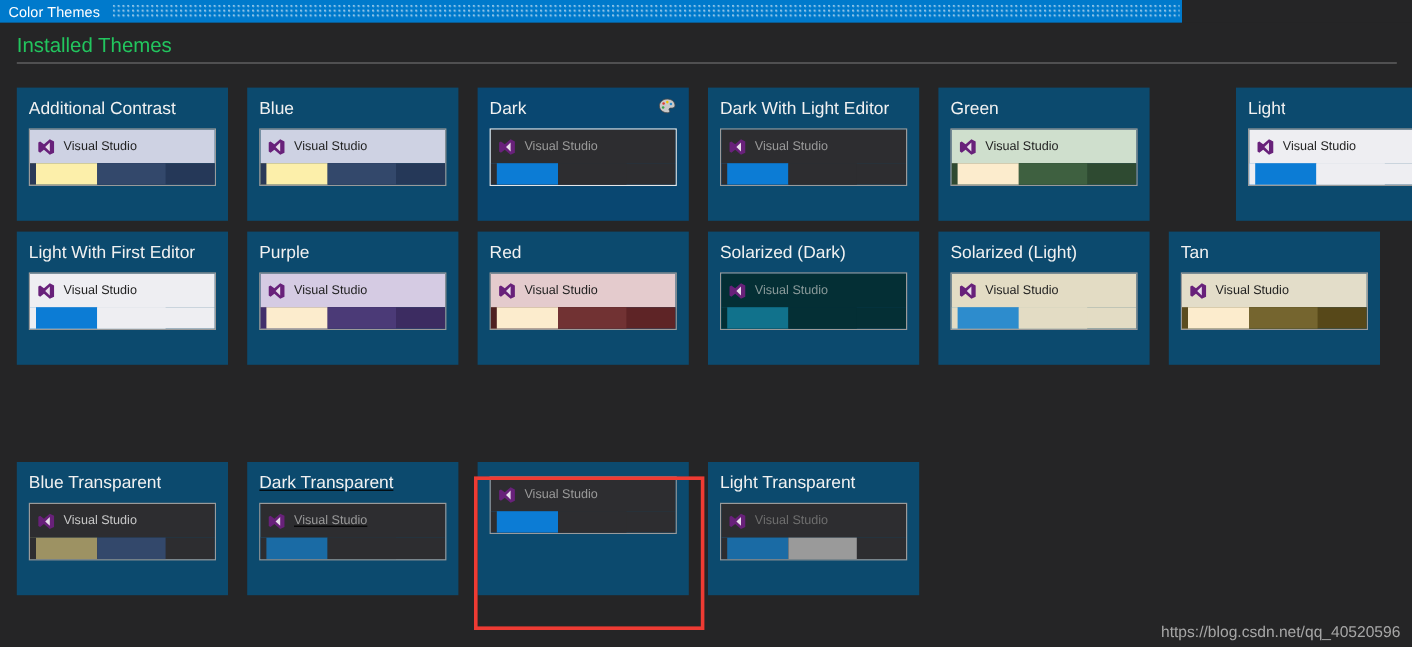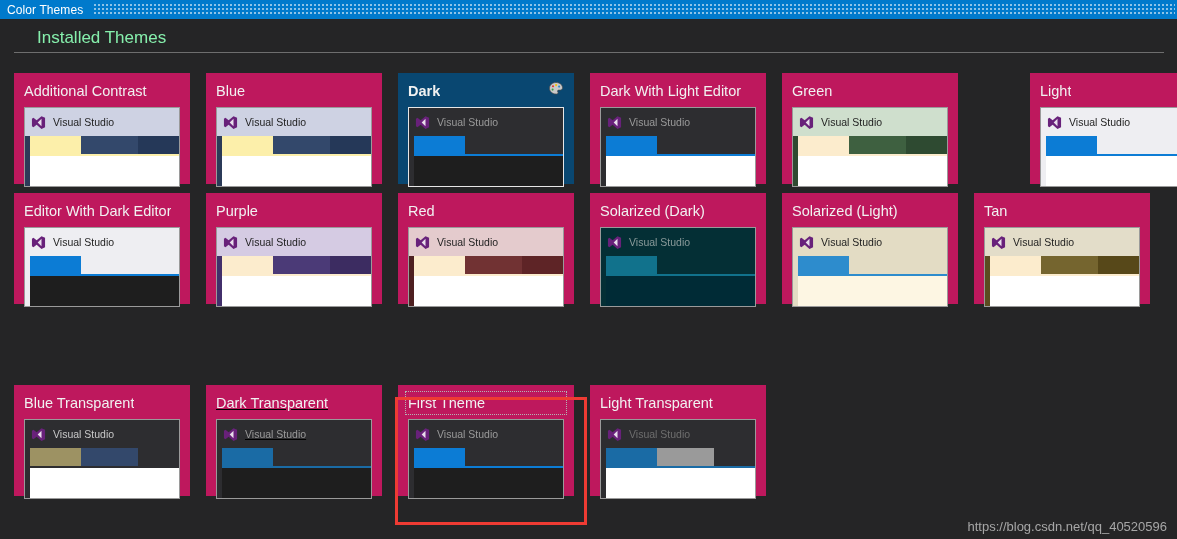--- a/index.html
+++ b/index.html
@@ -7,21 +7,21 @@
     margin: 0; padding: 0;
     width: 1177px; height: 539px;
     overflow: hidden;
     background: #252526;
     font-family: "Liberation Sans", sans-serif;
   }
 
   
   #titlebar {
     position: absolute; left: 0; top: 0;
-    width: 1177px; height: 19px;
+    width: 985px; height: 19px;
     background: #007acc;
     display: flex; align-items: center;
   }
   #titlebar-label {
     color: #ffffff;
     font-size: 12px;
     padding-left: 7px;
     white-space: nowrap;
     letter-spacing: .1px;
   }
@@ -41,70 +41,69 @@
     width: 1177px; height: 520px;
     background: #252526;
   }
 
   .section-head {
     position: absolute;
     left: 14px;
     width: 1150px;
   }
   .section-title {
-    color: #86efac;
+    color: #22c55e;
     font-size: 17px;
     font-weight: 400;
     line-height: 21px;
     white-space: nowrap;
-    margin-left: 23px;
   }
   .section-rule {
     margin-top: 4px;
     height: 1px;
     background: #6e6e6e;
     width: 1150px;
   }
 
   
   .card {
     position: absolute;
     width: 176px;
     height: 111px;
-    background: #be185d;
+    background: #0c4a6e;
     padding: 7px 10px 0 10px;
   }
   .card.selected {
     background: #094771;
   }
   .card-head {
     display: flex; align-items: center; justify-content: space-between;
     height: 22px;
   }
   .card-title {
     color: #f1f1f1;
     font-size: 14.5px;
     line-height: 18px;
     white-space: nowrap;
     overflow: hidden;
   }
-  .card.selected .card-title { font-weight: bold; }
+  .card.selected .card-title { font-weight: normal; }
   .card-title.focus-ring {
     outline: 1px dotted #b4b4b4;
     outline-offset: 2px;
     width: 100%;
   }
 
   .palette-icon { width: 16px; height: 16px; flex: 0 0 16px; }
 
   
   .preview {
     margin-top: 5px;
     width: 156px;
-    height: 80px;
+    height: 48px;
     border: 1px solid #9a9a9a;
     overflow: hidden;
     display: flex;
     flex-direction: column;
   }
   .card.selected .preview { border-color: #e6e6e6; }
 
   .pv-titlebar {
     height: 28px;
     display: flex; align-items: center;
@@ -312,21 +311,21 @@
               <div class="pv-bar-a" style="background:#0c7cd5"></div>
               <div class="pv-bar-b" style="background:#eeeef2"></div>
             </div>
             <div class="pv-underline" style="background:#0c7cd5"></div>
             <div class="pv-gutter" style="background:#eeeef2"></div>
           </div>
         </div>
       </div>
       <div class="card" style="left: 14px; top: 174px;">
         <div class="card-head">
-          <div class="card-title">Editor With Dark Editor</div>
+          <div class="card-title">Light With First Editor</div>
         </div>
         <div class="preview">
           <div class="pv-titlebar" style="background: rgb(238, 238, 242);">
             <svg class="pv-logo" viewBox="0 0 16 16">
               <path d="M11.2 1.2 L15 3 v10 l-3.8 1.8 L6 10.4 L2.6 13 L1 12.1 V3.9 L2.6 3 L6 5.6 Z" fill="#68217a"></path>
               <path d="M11.2 4.1 v7.8 L7.1 8 Z" fill="#ffffff" opacity=".85"></path>
             </svg>
             <span class="pv-logo-text" style="color: rgb(30, 30, 30);">Visual Studio</span>
           </div>
           <div class="pv-body" style="background: rgb(238, 238, 242);">
@@ -499,23 +498,20 @@
             <div class="pv-bar-row">
               <div class="pv-bar-a" style="background:#1a6ba5"></div>
               <div class="pv-bar-b" style="background:#2d2d30"></div>
             </div>
             <div class="pv-underline" style="background:#1a6ba5"></div>
             <div class="pv-gutter" style="background:#2d2d30"></div>
           </div>
         </div>
       </div>
       <div class="card" style="left: 398px; top: 366px;">
-        <div class="card-head">
-          <div class="card-title focus-ring">First Theme</div>
-        </div>
         <div class="preview">
           <div class="pv-titlebar" style="background: rgb(45, 45, 48);">
             <svg class="pv-logo" viewBox="0 0 16 16">
               <path d="M11.2 1.2 L15 3 v10 l-3.8 1.8 L6 10.4 L2.6 13 L1 12.1 V3.9 L2.6 3 L6 5.6 Z" fill="#68217a"></path>
               <path d="M11.2 4.1 v7.8 L7.1 8 Z" fill="#ffffff" opacity=".85"></path>
             </svg>
             <span class="pv-logo-text" style="color: rgb(154, 154, 154);">Visual Studio</span>
           </div>
           <div class="pv-body" style="background: rgb(45, 45, 48);">
             <div class="pv-doc" style="background:#1e1e1e"></div>

